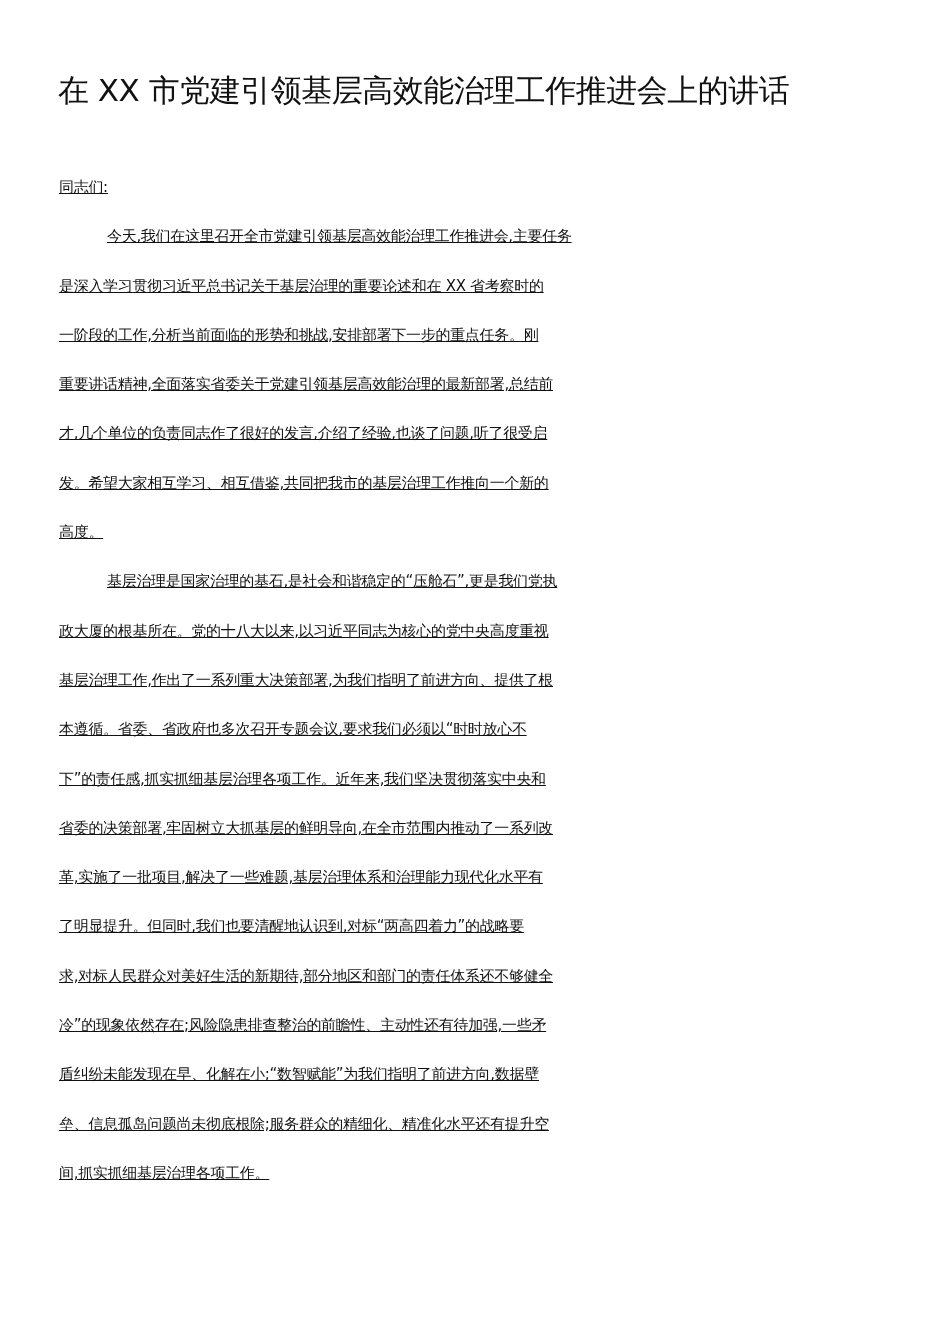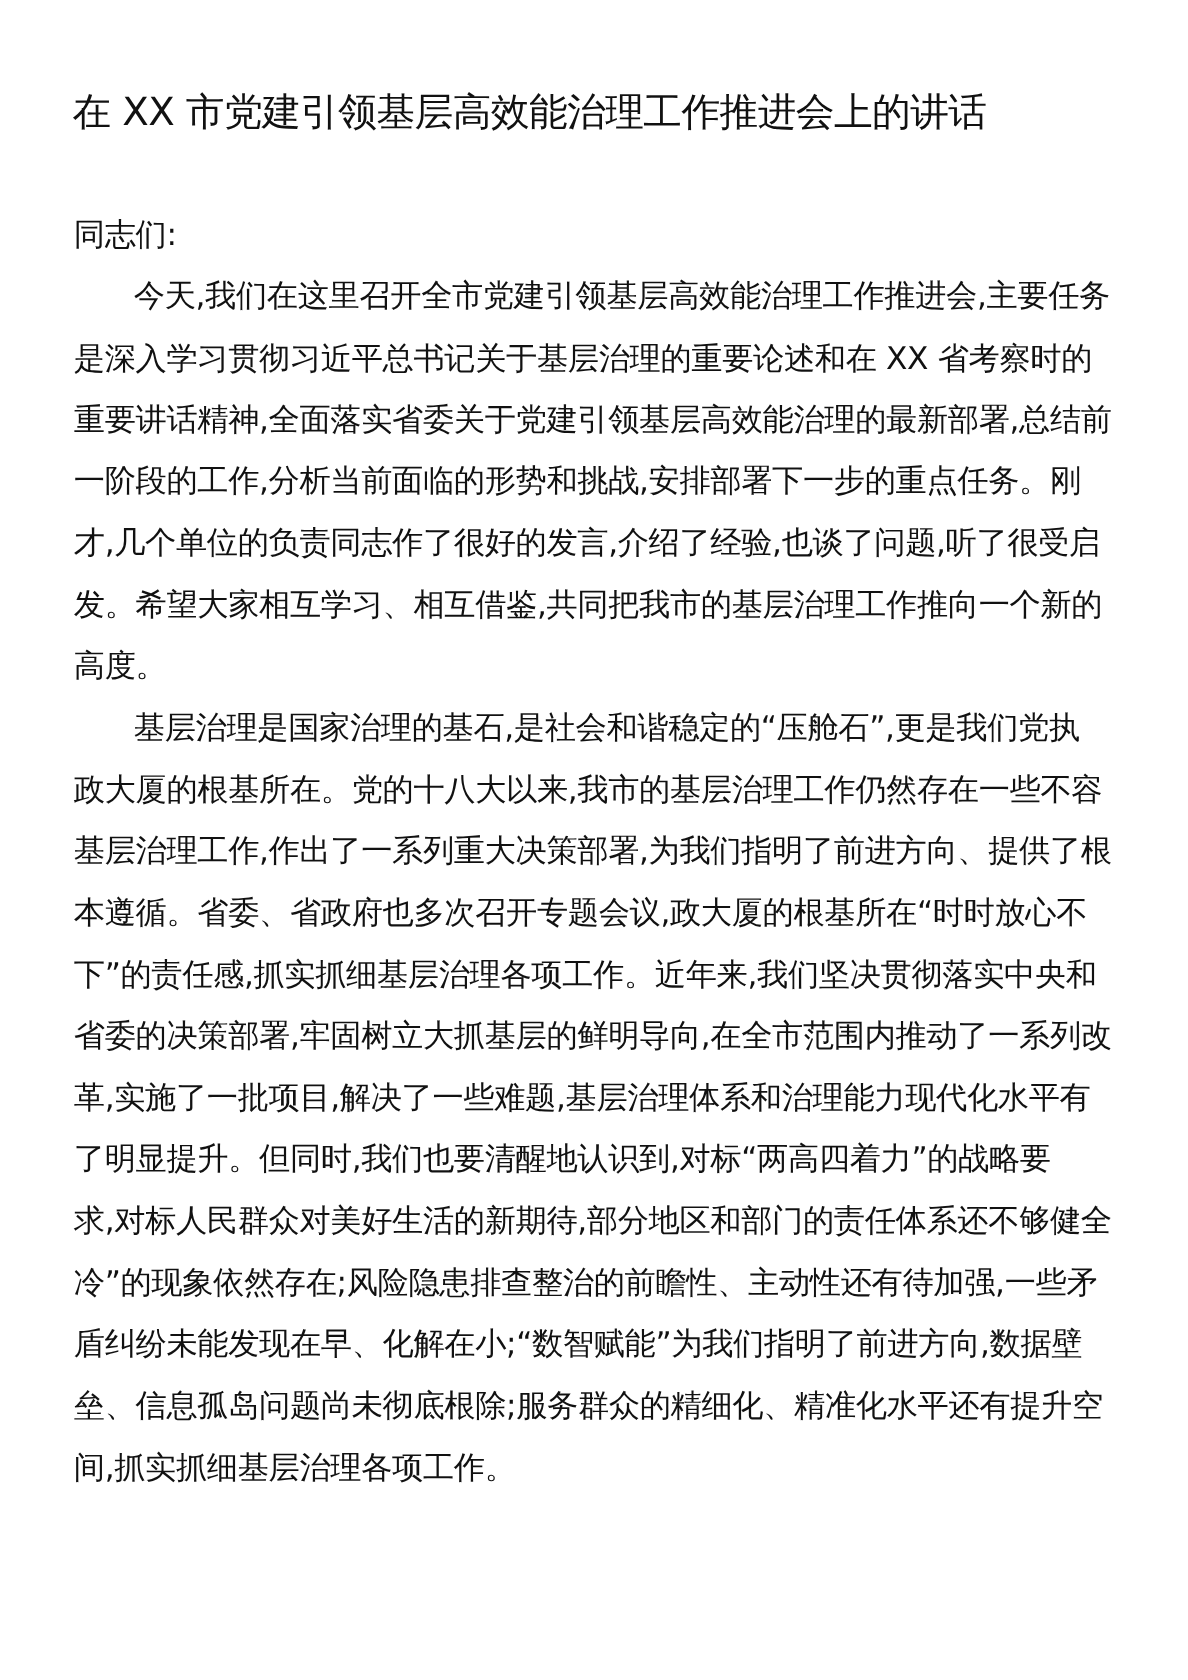--- a/index.html
+++ b/index.html
@@ -34,55 +34,56 @@
       letter-spacing: -0.5px;
       color: #111;
     }
     .body-text {
       position: absolute;
       left: 59px;
       top: 163px;
       width: 840px;
     }
     .line {
-      font-size: 25px;
+      font-size: 15px;
       height: 49.3px;
       line-height: 49.3px;
       white-space: nowrap;
       letter-spacing: -0.3px;
       color: #111;
+      text-decoration: underline;
     }
     .indent {
       padding-left: 48px;
     }
   </style>
 </head>
 <body>
 
 <div class="page">
   <h1 class="title" style="margin:0;font-weight:normal;">在 XX 市党建引领基层高效能治理工作推进会上的讲话</h1>
 
   <div class="body-text">
     <div class="line">同志们:</div>
 
     <div>
       <div class="line indent">今天,我们在这里召开全市党建引领基层高效能治理工作推进会,主要任务</div>
       <div class="line">是深入学习贯彻习近平总书记关于基层治理的重要论述和在 XX 省考察时的</div>
+      <div class="line">一阶段的工作,分析当前面临的形势和挑战,安排部署下一步的重点任务。刚</div>
       <div class="line">重要讲话精神,全面落实省委关于党建引领基层高效能治理的最新部署,总结前</div>
-      <div class="line">一阶段的工作,分析当前面临的形势和挑战,安排部署下一步的重点任务。刚</div>
       <div class="line">才,几个单位的负责同志作了很好的发言,介绍了经验,也谈了问题,听了很受启</div>
       <div class="line">发。希望大家相互学习、相互借鉴,共同把我市的基层治理工作推向一个新的</div>
       <div class="line">高度。</div>
     </div>
 
     <div>
       <div class="line indent">基层治理是国家治理的基石,是社会和谐稳定的“压舱石”,更是我们党执</div>
-      <div class="line">政大厦的根基所在。党的十八大以来,我市的基层治理工作仍然存在一些不容</div>
+      <div class="line">政大厦的根基所在。党的十八大以来,以习近平同志为核心的党中央高度重视</div>
       <div class="line">基层治理工作,作出了一系列重大决策部署,为我们指明了前进方向、提供了根</div>
-      <div class="line">本遵循。省委、省政府也多次召开专题会议,政大厦的根基所在“时时放心不</div>
+      <div class="line">本遵循。省委、省政府也多次召开专题会议,要求我们必须以“时时放心不</div>
       <div class="line">下”的责任感,抓实抓细基层治理各项工作。近年来,我们坚决贯彻落实中央和</div>
       <div class="line">省委的决策部署,牢固树立大抓基层的鲜明导向,在全市范围内推动了一系列改</div>
       <div class="line">革,实施了一批项目,解决了一些难题,基层治理体系和治理能力现代化水平有</div>
       <div class="line">了明显提升。但同时,我们也要清醒地认识到,对标“两高四着力”的战略要</div>
       <div class="line">求,对标人民群众对美好生活的新期待,部分地区和部门的责任体系还不够健全</div>
       <div class="line">冷”的现象依然存在;风险隐患排查整治的前瞻性、主动性还有待加强,一些矛</div>
       <div class="line">盾纠纷未能发现在早、化解在小;“数智赋能”为我们指明了前进方向,数据壁</div>
       <div class="line">垒、信息孤岛问题尚未彻底根除;服务群众的精细化、精准化水平还有提升空</div>
       <div class="line">间,抓实抓细基层治理各项工作。</div>
     </div>

